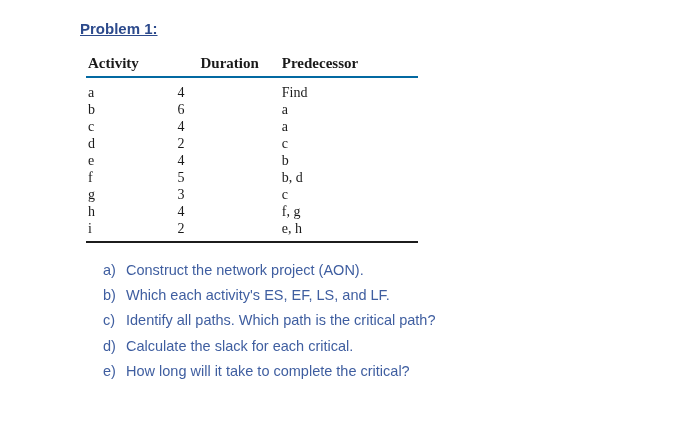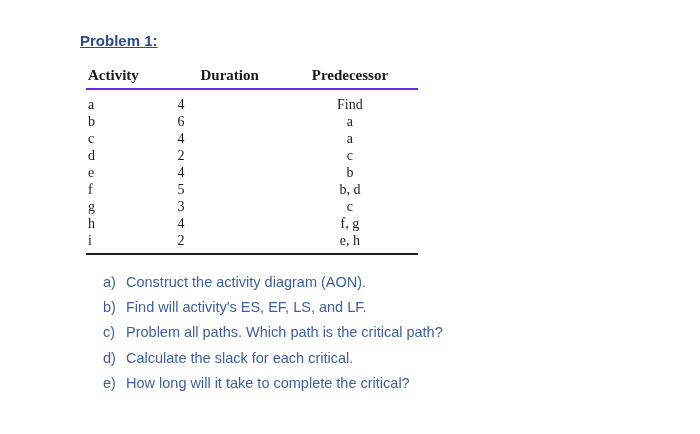--- a/index.html
+++ b/index.html
@@ -18,21 +18,21 @@
     position: absolute;
     top: 20px;
     left: 80px;
     width: 560px;
   }
   .title {
     font-size: 15px;
     font-weight: bold;
     color: #2c4a8c;
     text-decoration: underline;
-    margin: 12px 0 16px 0;
+    margin: 0 0 16px 0;
     font-family: "Liberation Sans", sans-serif;
   }
   table.activity-table {
     border-collapse: collapse;
     margin-left: 6px;
     width: 332px;
     font-family: "Liberation Serif", "DejaVu Serif", serif;
     color: #1a1a1a;
     border-bottom: 2px solid #1c1c1c;
   }
@@ -40,26 +40,26 @@
   table.activity-table td {
     padding: 0;
     font-size: 14px;
     height: 17px;
     line-height: 17px;
   }
   table.activity-table thead th {
     font-weight: bold;
     font-size: 15px;
     height: 20px;
-    border-bottom: 2px solid #6d28d9;
+    border-bottom: 2px solid #0369a1;
     padding-bottom: 3px;
   }
   .col-activity   { width: 90px;  text-align: left;  padding-left: 2px !important; }
   .col-duration   { width: 105px; }
-  .col-predecessor{ width: 137px; text-align: center; margin-top: 15px; }
+  .col-predecessor{ width: 137px; text-align: left; margin-top: 15px; }
   tbody tr:first-child td { padding-top: 6px; }
   tbody tr:last-child  td { padding-bottom: 4px; }
   ol.questions {
     list-style: none;
     margin: 19px 0 0 0;
     padding: 0 0 0 23px;
   }
   .question {
     display: flex;
     font-size: 14.5px;
@@ -135,29 +135,29 @@
         <td class="col-activity">i</td>
         <td class="col-duration">2</td>
         <td class="col-predecessor">e, h</td>
       </tr>
     </tbody>
   </table>
 
   <ol class="questions">
     <li class="question">
       <span class="q-label">a)</span>
-      <span class="q-text">Construct the activity diagram (AON).</span>
+      <span class="q-text">Construct the network project (AON).</span>
     </li>
     <li class="question">
       <span class="q-label">b)</span>
-      <span class="q-text">Find will activity's ES, EF, LS, and LF.</span>
+      <span class="q-text">Which each activity's ES, EF, LS, and LF.</span>
     </li>
     <li class="question">
       <span class="q-label">c)</span>
-      <span class="q-text">Problem all paths. Which path is the critical path?</span>
+      <span class="q-text">Identify all paths. Which path is the critical path?</span>
     </li>
     <li class="question">
       <span class="q-label">d)</span>
       <span class="q-text">Calculate the slack for each critical.</span>
     </li>
     <li class="question">
       <span class="q-label">e)</span>
       <span class="q-text">How long will it take to complete the critical?</span>
     </li>
   </ol>

